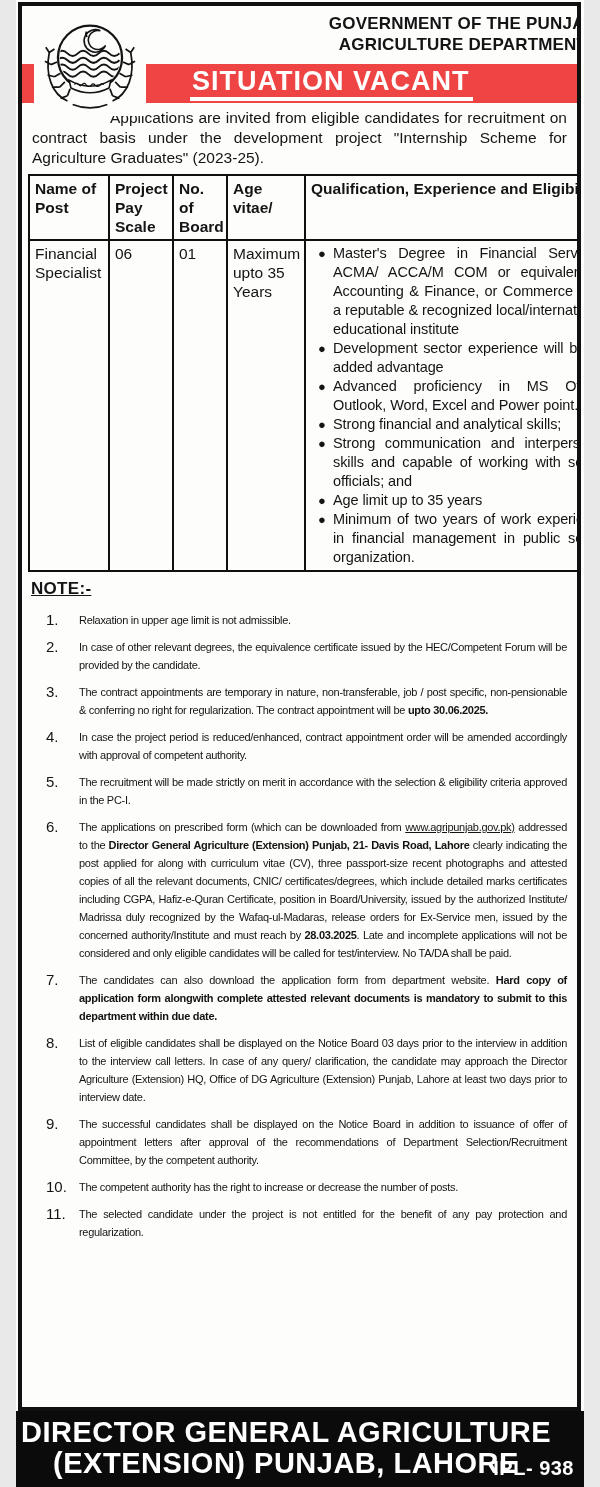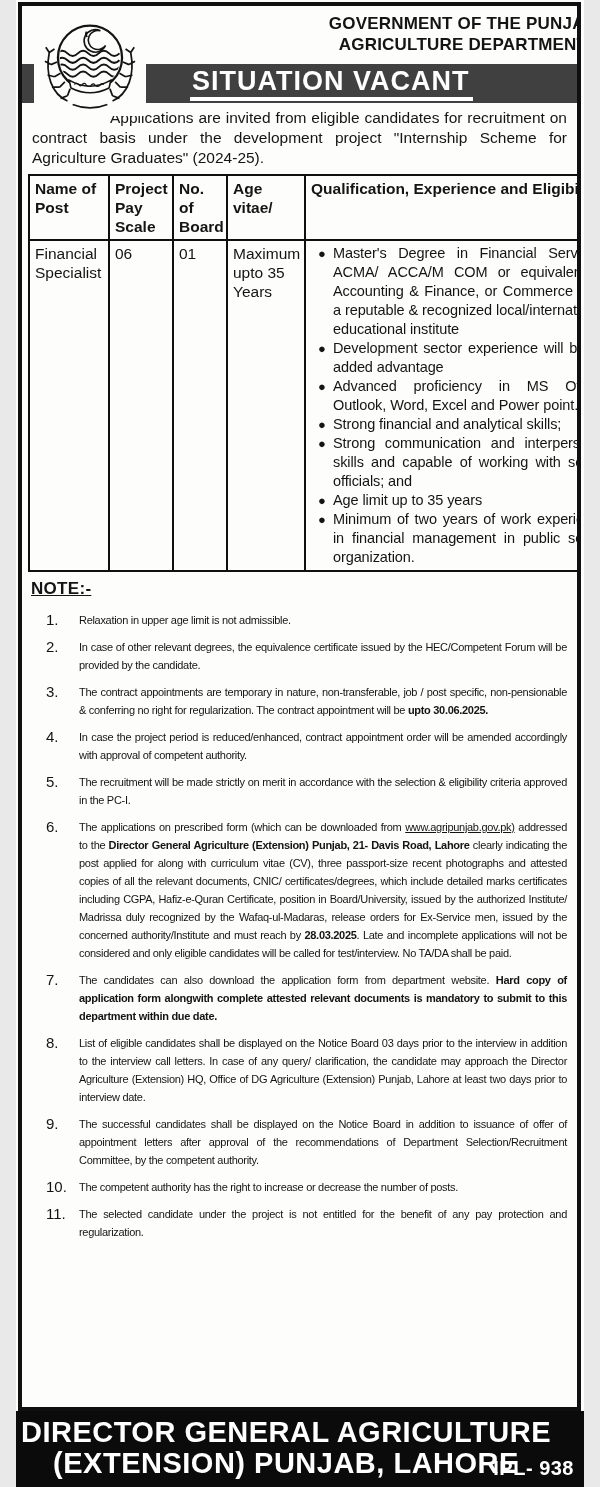--- a/index.html
+++ b/index.html
@@ -17,21 +17,21 @@
   
   .header { position:relative; height:94px; }
   .dept-name {
     position:absolute; top:7px; left:295px; width:292px;
     text-align:center; font-weight:bold; font-size:17px; line-height:21px;
     letter-spacing:0.2px;
   }
   
   .band {
     position:absolute; top:58px; left:-4px; right:-4px; height:39px;
-    background:#404040; z-index:2;
+    background:#ef4444; z-index:2;
   }
   .band-title {
     margin-left:172px; display:inline-block; color:#ffffff; font-weight:bold;
     font-size:27px; letter-spacing:1px; line-height:30px; margin-top:2px;
     border-bottom:4px solid #ffffff; padding:0 4px 1px 2px;
   }
   
   .logo-box {
     position:absolute; top:2px; left:12px; width:112px; height:108px;
     background:#fdfdfc; z-index:3; display:flex; align-items:center; justify-content:center;
@@ -120,21 +120,21 @@
             <path d="M22,63 q6,-6 12,0 t12,0 t12,0 t12,0 t12,0 t12,0"></path>
             <path d="M22,71 q6,-6 12,0 t12,0 t12,0 t12,0 t12,0 t12,0"></path>
           </g>
 
           <path d="M36,78 q24,14 48,0 l-2,9 q-22,11 -44,0 Z" stroke-width="1.8" fill="#fdfdfc"></path>
           <path d="M42,83 q3,-3 5,0 q2,3 4,0 q3,-3 5,1 q3,3 6,-1 q2,-2 4,1 q3,3 6,-1 q2,-2 4,0" stroke-width="1.4"></path>
         </svg>
       </div>
     </div>
 
-    <p class="intro">Applications are invited from eligible candidates for recruitment on contract basis under the development project "Internship Scheme for Agriculture Graduates" (2024-25).</p>
+    <p class="intro">Applications are invited from eligible candidates for recruitment on contract basis under the development project "Internship Scheme for Agriculture Graduates" (2023-25).</p>
 
     <table class="posts">
       <colgroup>
           <col class="c1">
           <col class="c2">
           <col class="c3">
           <col class="c4">
           <col class="c5">
         </colgroup>
       <thead>

